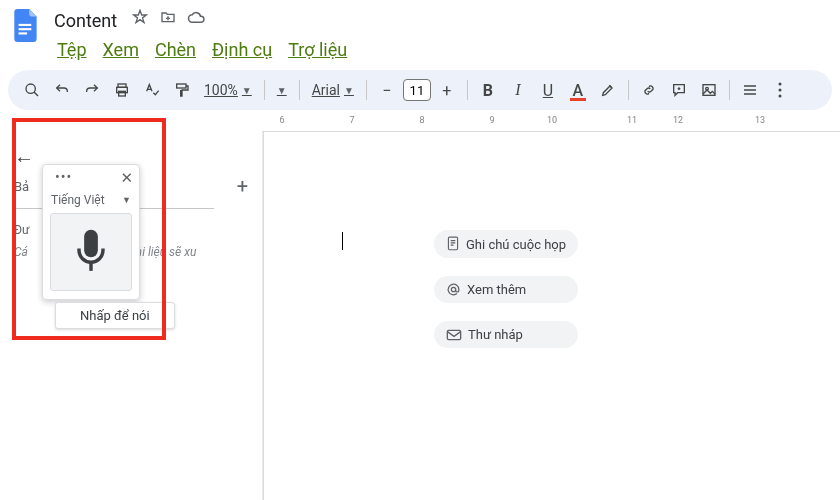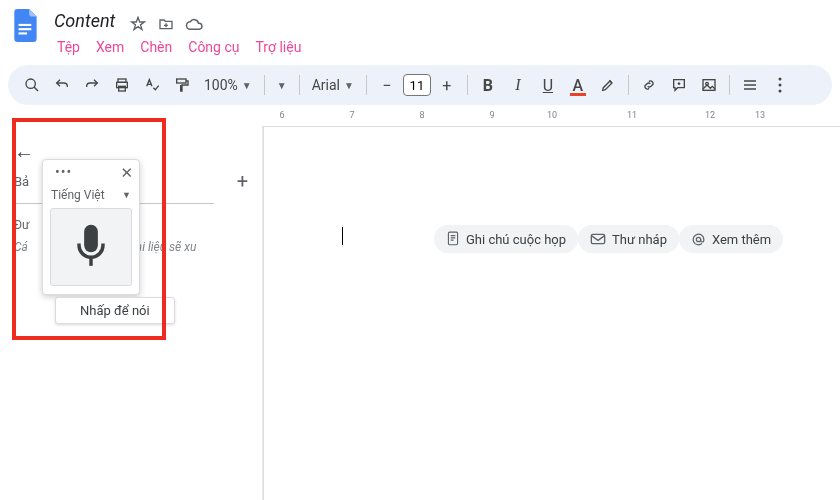--- a/index.html
+++ b/index.html
@@ -3,31 +3,31 @@
 <meta charset="utf-8">
 <style>
 * { margin: 0; padding: 0; box-sizing: border-box; font-family: "Google Sans", Roboto, Arial, sans-serif; }
 body { background: #fff; width: 840px; height: 500px; overflow: hidden; position: relative; }
 
 
 .header { display: flex; align-items: flex-start; padding: 8px 12px 0 12px; gap: 10px; }
 .docs-logo { width: 28px; height: 36px; display: flex; align-items: center; justify-content: center; }
 .docs-logo svg { width: 26px; height: 34px; }
 .title-area { flex: 1; }
-.title-row { display: flex; align-items: flex-end; gap: 10px; font-style: italic; }
+.title-row { display: flex; align-items: flex-start; gap: 10px; }
 .doc-title { font-size: 18px; color: #202124; padding: 2px 4px; }
 .title-icon { color: #5f6368; cursor: pointer; width: 18px; height: 18px; display: flex; align-items: center; justify-content: center; }
 .menubar { display: flex; gap: 2px; margin-top: 2px; }
-.menubar-item { font-size: 14px; color: #ec4899; padding: 4px 7px; cursor: pointer; border-radius: 4px; }
+.menubar-item { font-size: 18px; color: #4d7c0f; padding: 4px 7px; cursor: pointer; border-radius: 4px; text-decoration: underline; }
 
 
 .toolbar { display: flex; align-items: center; gap: 2px; padding: 4px 10px; margin: 6px 8px 0 8px; background: #edf2fa; border-radius: 24px; height: 40px; }
 .tb-btn { width: 28px; height: 28px; display: flex; align-items: center; justify-content: center; color: #444746; cursor: pointer; border-radius: 4px; font-size: 16px; }
 .tb-sep { width: 1px; height: 20px; background: #c7c7c7; margin: 0 4px; }
-.tb-dropdown { display: flex; align-items: center; gap: 4px; padding: 0 6px; height: 28px; color: #444746; font-size: 14px; cursor: pointer; border-radius: 4px; }
+.tb-dropdown { display: flex; align-items: center; gap: 4px; padding: 0 6px; height: 28px; color: #444746; font-size: 14px; cursor: pointer; border-radius: 4px; text-decoration: underline; }
 .tb-dropdown .caret { font-size: 10px; color: #5f6368; }
 .fontsize-group { display: flex; align-items: center; gap: 2px; }
 .fontsize-input { width: 28px; height: 22px; border: 1px solid #747775; border-radius: 4px; text-align: center; font-size: 13px; background: #fff; }
 .tb-btn.bold { font-weight: bold; }
 .tb-btn.italic { font-style: italic; font-family: serif; }
 .tb-btn.underline { text-decoration: underline; }
 .color-a { position: relative; font-weight: 500; }
 .color-a::after { content:""; position:absolute; bottom:3px; left:6px; right:6px; height:3px; background:#000; }
 .color-a.red::after { background:#e8422b; }
 
@@ -57,21 +57,21 @@
 .voice-mic-box { margin: 0 7px 8px 7px; background: #f1f3f4; border: 1px solid #dadce0; border-radius: 3px; height: 78px; display: flex; align-items: center; justify-content: center; cursor: pointer; }
 .voice-tooltip { position: absolute; bottom: -30px; left: 12px; background: #fff; border: 1px solid #dadce0; border-radius: 3px; padding: 5px 24px; font-size: 13px; color: #3c4043; box-shadow: 0 1px 3px rgba(0,0,0,.15); white-space: nowrap; }
 
 
 .highlight-box { position: absolute; top: 118px; left: 12px; width: 154px; height: 222px; border: 4px solid #ef2b1f; pointer-events: none; z-index: 20; }
 
 
 .doc-canvas { flex: 1; background: #f8f9fa; padding-top: 0; position: relative; border-left: 1px solid #e8eaed; }
 .page { background: #fff; margin: 0; width: 100%; height: 100%; border: 1px solid #dadce0; border-top: none; border-right: none; position: relative; }
 .cursor { position: absolute; top: 100px; left: 78px; width: 1px; height: 18px; background: #000; }
-.chips { position: absolute; top: 98px; left: 170px; display: flex; gap: 0; }
+.chips { position: absolute; top: 98px; left: 170px; display: flex; gap: 18px; flex-direction: column; }
 .chip { display: flex; align-items: center; gap: 6px; background: #f1f3f4; border-radius: 16px; padding: 6px 12px; font-size: 13px; color: #3c4043; cursor: pointer; }
 .chip-icon { color: #5f6368; font-size: 15px; display: flex; }
 
 svg { display: block; }
 </style>
 </head>
 <body>
 
 <div class="header">
   <div class="docs-logo">
@@ -100,21 +100,21 @@
       <span class="title-icon">
           <svg width="18" height="14" viewBox="0 0 24 18" fill="none" stroke="#5f6368" stroke-width="2">
             <path d="M7 16a5 5 0 010-10 6 6 0 0111 2 4 4 0 011 8H7z"></path>
           </svg>
         </span>
     </div>
     <div class="menubar">
       <span class="menubar-item">Tệp</span>
       <span class="menubar-item">Xem</span>
       <span class="menubar-item">Chèn</span>
-      <span class="menubar-item">Công cụ</span>
+      <span class="menubar-item">Định cụ</span>
       <span class="menubar-item">Trợ liệu</span>
     </div>
   </div>
 </div>
 
 <div class="toolbar">
   <span class="tb-btn">
       <svg width="16" height="16" viewBox="0 0 24 24" fill="none" stroke="#444746" stroke-width="2">
         <circle cx="10" cy="10" r="7"></circle>
         <path d="M21 21l-6-6"></path>
@@ -218,21 +218,21 @@
 
 <div class="ruler-wrap">
   <div class="ruler-spacer"></div>
   <div class="ruler">
     <span class="ruler-num" style="left:20px">6</span>
     <span class="ruler-num" style="left:90px">7</span>
     <span class="ruler-num" style="left:160px">8</span>
     <span class="ruler-num" style="left:230px">9</span>
     <span class="ruler-num" style="left:290px">10</span>
     <span class="ruler-num" style="left:370px">11</span>
-    <span class="ruler-num" style="left:448px">12</span>
+    <span class="ruler-num" style="left:416px">12</span>
     <span class="ruler-num" style="left:498px">13</span>
   </div>
 </div>
 
 <div class="main">
   <div class="sidebar">
     <div class="back-arrow">←</div>
     <div class="outline-row">
       <span>Bả</span>
       <span class="plus">+</span>
@@ -271,34 +271,34 @@
           <span class="chip-icon">
               <svg width="14" height="16" viewBox="0 0 24 28" fill="none" stroke="#5f6368" stroke-width="2">
                 <rect x="4" y="2" width="16" height="22" rx="2"></rect>
                 <path d="M8 8h8M8 12h8M8 16h5"></path>
               </svg>
             </span>
           <span>Ghi chú cuộc họp</span>
         </div>
         <div class="chip">
           <span class="chip-icon">
+              <svg width="15" height="15" viewBox="0 0 24 24" fill="none" stroke="#5f6368" stroke-width="2">
+                <circle cx="12" cy="12" r="3.5"></circle>
+                <path d="M15.5 12v1.5a2.5 2.5 0 005 0V12a8.5 8.5 0 10-3 6.5"></path>
+              </svg>
+            </span>
+          <span>Xem thêm</span>
+        </div>
+        <div class="chip">
+          <span class="chip-icon">
               <svg width="16" height="14" viewBox="0 0 24 20" fill="none" stroke="#5f6368" stroke-width="2">
                 <rect x="2" y="3" width="20" height="14" rx="2"></rect>
                 <path d="M2 5l10 7 10-7"></path>
               </svg>
             </span>
           <span>Thư nháp</span>
         </div>
-        <div class="chip">
-          <span class="chip-icon">
-              <svg width="15" height="15" viewBox="0 0 24 24" fill="none" stroke="#5f6368" stroke-width="2">
-                <circle cx="12" cy="12" r="3.5"></circle>
-                <path d="M15.5 12v1.5a2.5 2.5 0 005 0V12a8.5 8.5 0 10-3 6.5"></path>
-              </svg>
-            </span>
-          <span>Xem thêm</span>
-        </div>
       </div>
     </div>
   </div>
 </div>
 
 <div class="highlight-box"></div>
 
 </body></html>

